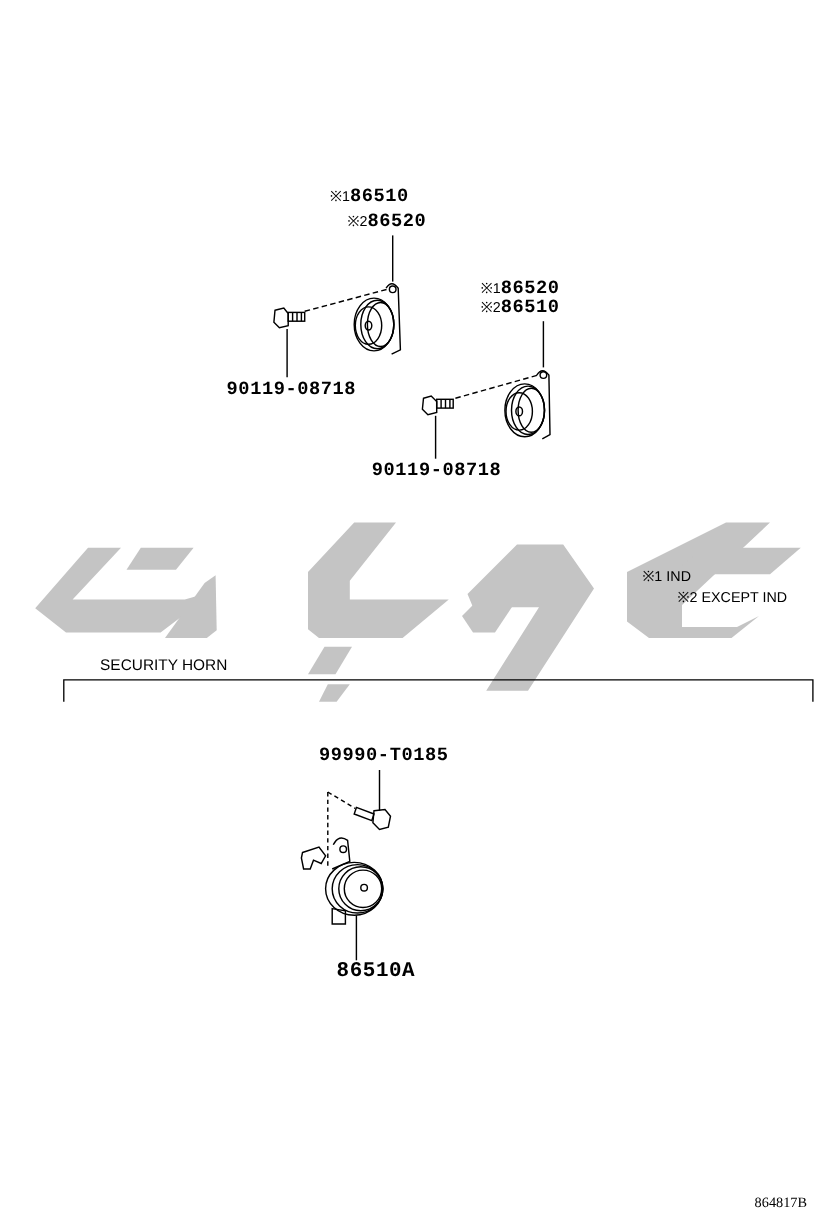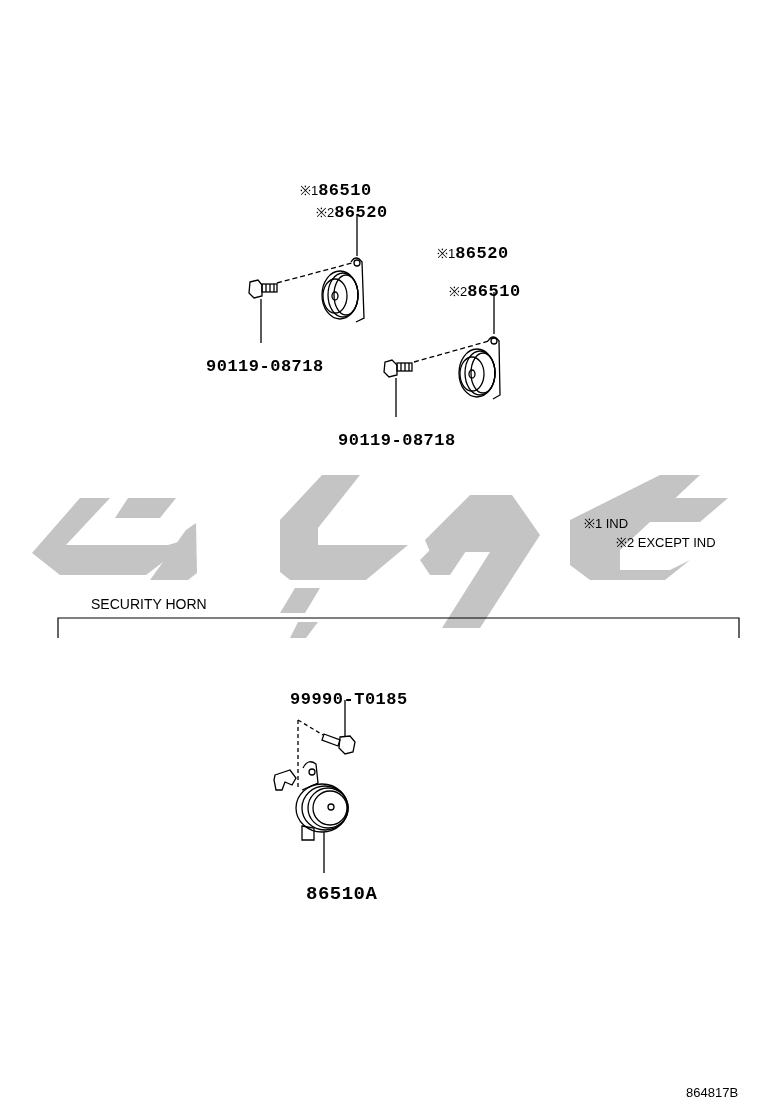--- a/index.html
+++ b/index.html
@@ -1,19 +1,19 @@
 <!DOCTYPE html>
 <html><head>
 <meta charset="utf-8">
 <style>
   html, body { margin:0; padding:0; background:#ffffff; }
   body { width:760px; height:1112px; position:relative; overflow:hidden;
          font-family:"Liberation Sans", sans-serif; color:#000; }
   .abs { position:absolute; }
-  .partno { font-family:"Liberation Mono", monospace; font-weight:bold; font-size:17px; letter-spacing:0.5px; line-height:20px; white-space:nowrap;margin-top:12px; }
+  .partno { font-family:"Liberation Mono", monospace; font-weight:bold; font-size:17px; letter-spacing:0.5px; line-height:20px; white-space:nowrap; }
   .mark { font-family:"Liberation Sans", sans-serif; font-weight:normal; font-size:13px; letter-spacing:0; }
   .note { font-size:13px; white-space:nowrap; line-height:16px; }
   svg.layer { position:absolute; left:0; top:0; }
 </style>
 </head>
 <body>
 
 <svg class="layer" width="760" height="1112" viewBox="0 0 760 1112">
   <g fill="#c4c4c4">
 
@@ -101,32 +101,32 @@
 </svg>
 
 <div class="abs partno" style="left:300px; top:169px;">
   <span class="mark">※1</span><span>86510</span>
 </div>
 <div class="abs partno" style="left:316px; top:191px;">
   <span class="mark">※2</span><span>86520</span>
 </div>
 <div class="abs partno" style="left:206px; top:345px;">90119-08718</div>
 
-<div class="abs partno" style="left:437px; top:232px;">
+<div class="abs partno" style="left:437px; top:252px;">
   <span class="mark">※1</span><span>86520</span>
 </div>
-<div class="abs partno" style="left:449px; top:270px;">
+<div class="abs partno" style="left:437px; top:270px;">
   <span class="mark">※2</span><span>86510</span>
 </div>
 <div class="abs partno" style="left:338px; top:419px;">90119-08718</div>
 
 <div class="abs note" style="left:584px; top:516px;">
   <span>※1</span> <span>IND</span>
 </div>
 <div class="abs note" style="left:616px; top:535px;">
   <span>※2</span> <span>EXCEPT IND</span>
 </div>
 
 <div class="abs note" style="left:91px; top:596px; font-size:14px;text-align:right;">SECURITY HORN</div>
 <div class="abs partno" style="left:290px; top:678px;">99990-T0185</div>
 <div class="abs partno" style="left:306px; top:872px; font-size:19px;">86510A</div>
 
-<div class="abs note" style="left:686px; top:1085px;">864817B</div>
+<div class="abs note" style="left:686px; top:1085px;font-family:Liberation Serif, serif;">864817B</div>
 
 </body></html>

